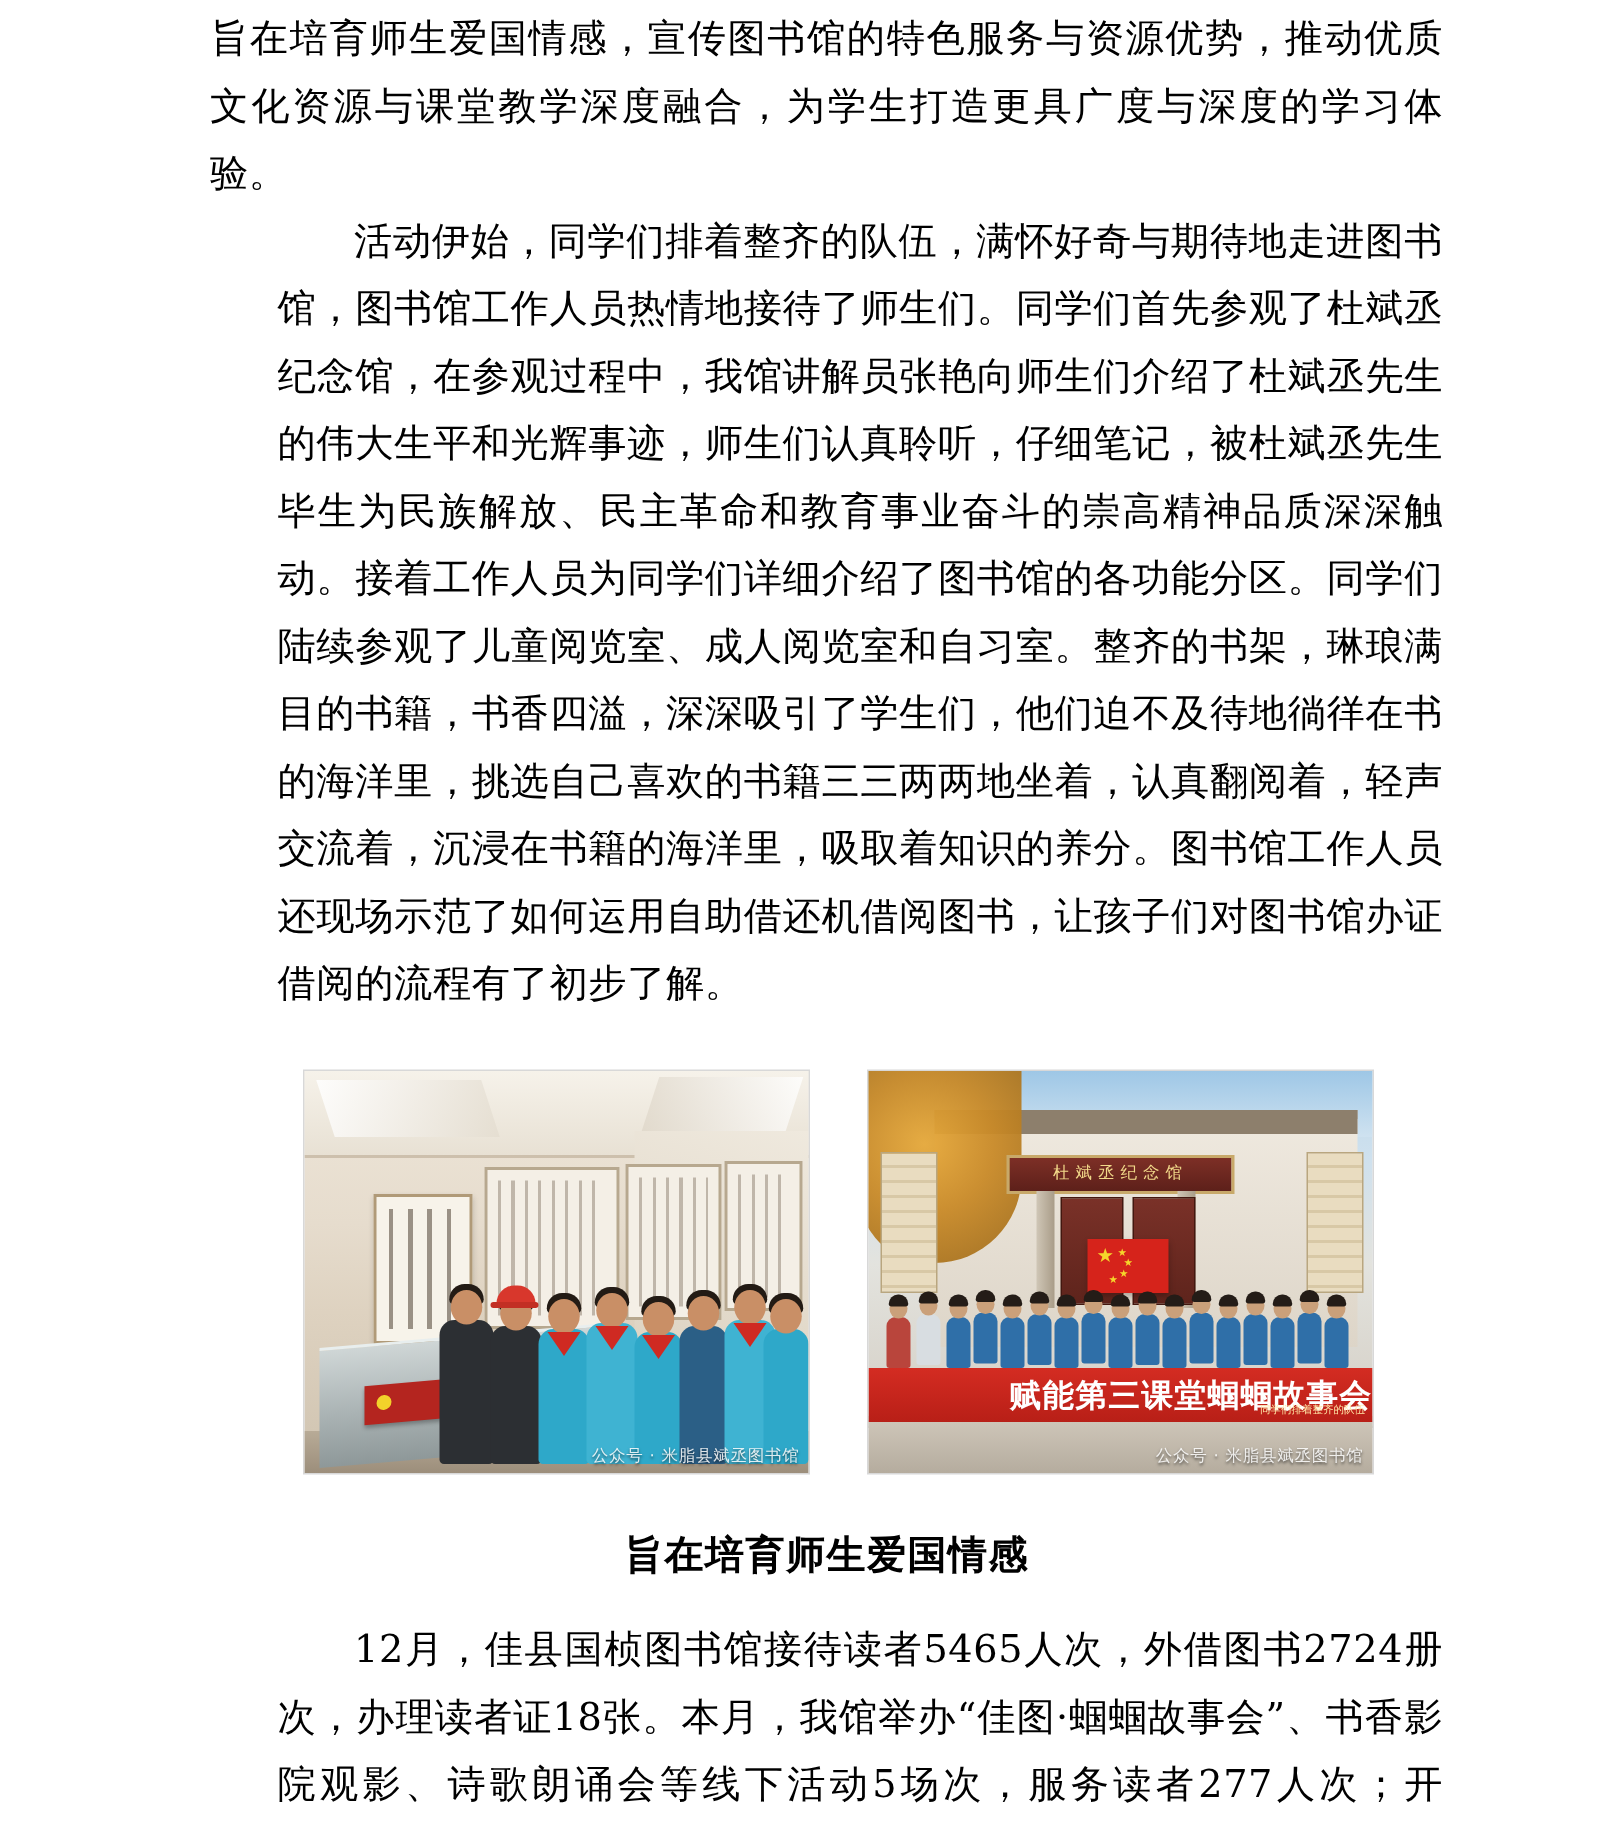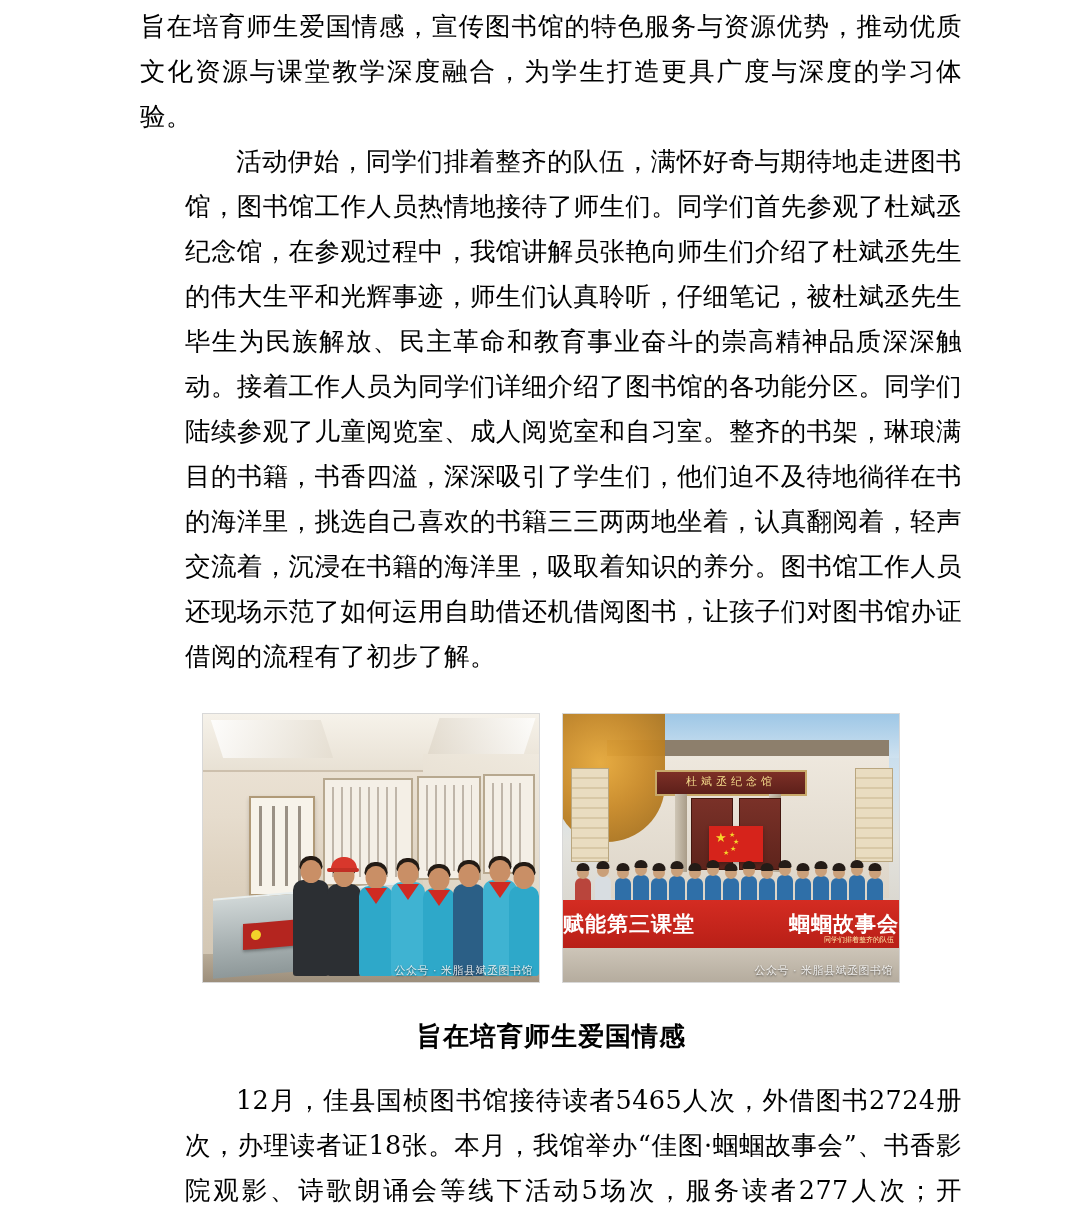--- a/index.html
+++ b/index.html
@@ -42,20 +42,21 @@
     justify-content: center;
     gap: 22px;
     margin-top: 34px;
   }
   .photo {
     position: relative;
     width: 336px;
     height: 268px;
     overflow: hidden;
     border: 1px solid #d8d8d8;
+    margin-left: 16px;
   }
   .photo .caption {
     position: absolute;
     right: 6px;
     bottom: 4px;
     color: rgba(255,255,255,0.85);
     font-size: 11px;
     font-family: "DejaVu Sans", sans-serif;
     letter-spacing: 0.5px;
     text-shadow: 0 1px 2px rgba(0,0,0,0.6);
@@ -242,26 +243,26 @@
     content: ""; position: absolute; left: 50%; top: -12px; transform: translateX(-50%);
     width: 12px; height: 13px; border-radius: 50%; background: #caa07a;
   }
   .p2 .person:after {
     content: ""; position: absolute; left: 50%; top: -15px; transform: translateX(-50%);
     width: 13px; height: 8px; border-radius: 7px 7px 2px 2px; background: #241c17;
   }
   .p2 .person.teacher { background: #b9453c; }
   .p2 .person.teacher2 { background: #d8dde1; }
   .p2 .banner {
-    position: absolute; left: 0; right: 0; bottom: 34px; height: 48px;
+    position: absolute; left: 0; right: 0; bottom: 34px; height: 36px;
     background: linear-gradient(180deg,#d42c22 0%, #b81f17 100%);
     color: #ffffff;
     display: flex;
     align-items: center;
-    justify-content: space-between;
+    justify-content: flex-end;
     font-family: Liberation Sans, sans-serif;
     font-weight: bold;
     font-size: 21px;
     letter-spacing: 1px;
   }
   .p2 .banner .tiny {
     position: absolute; right: 5px; bottom: 3px;
     font-size: 7px; font-weight: normal; letter-spacing: 0;
     color: #ffe9a8;
   }

